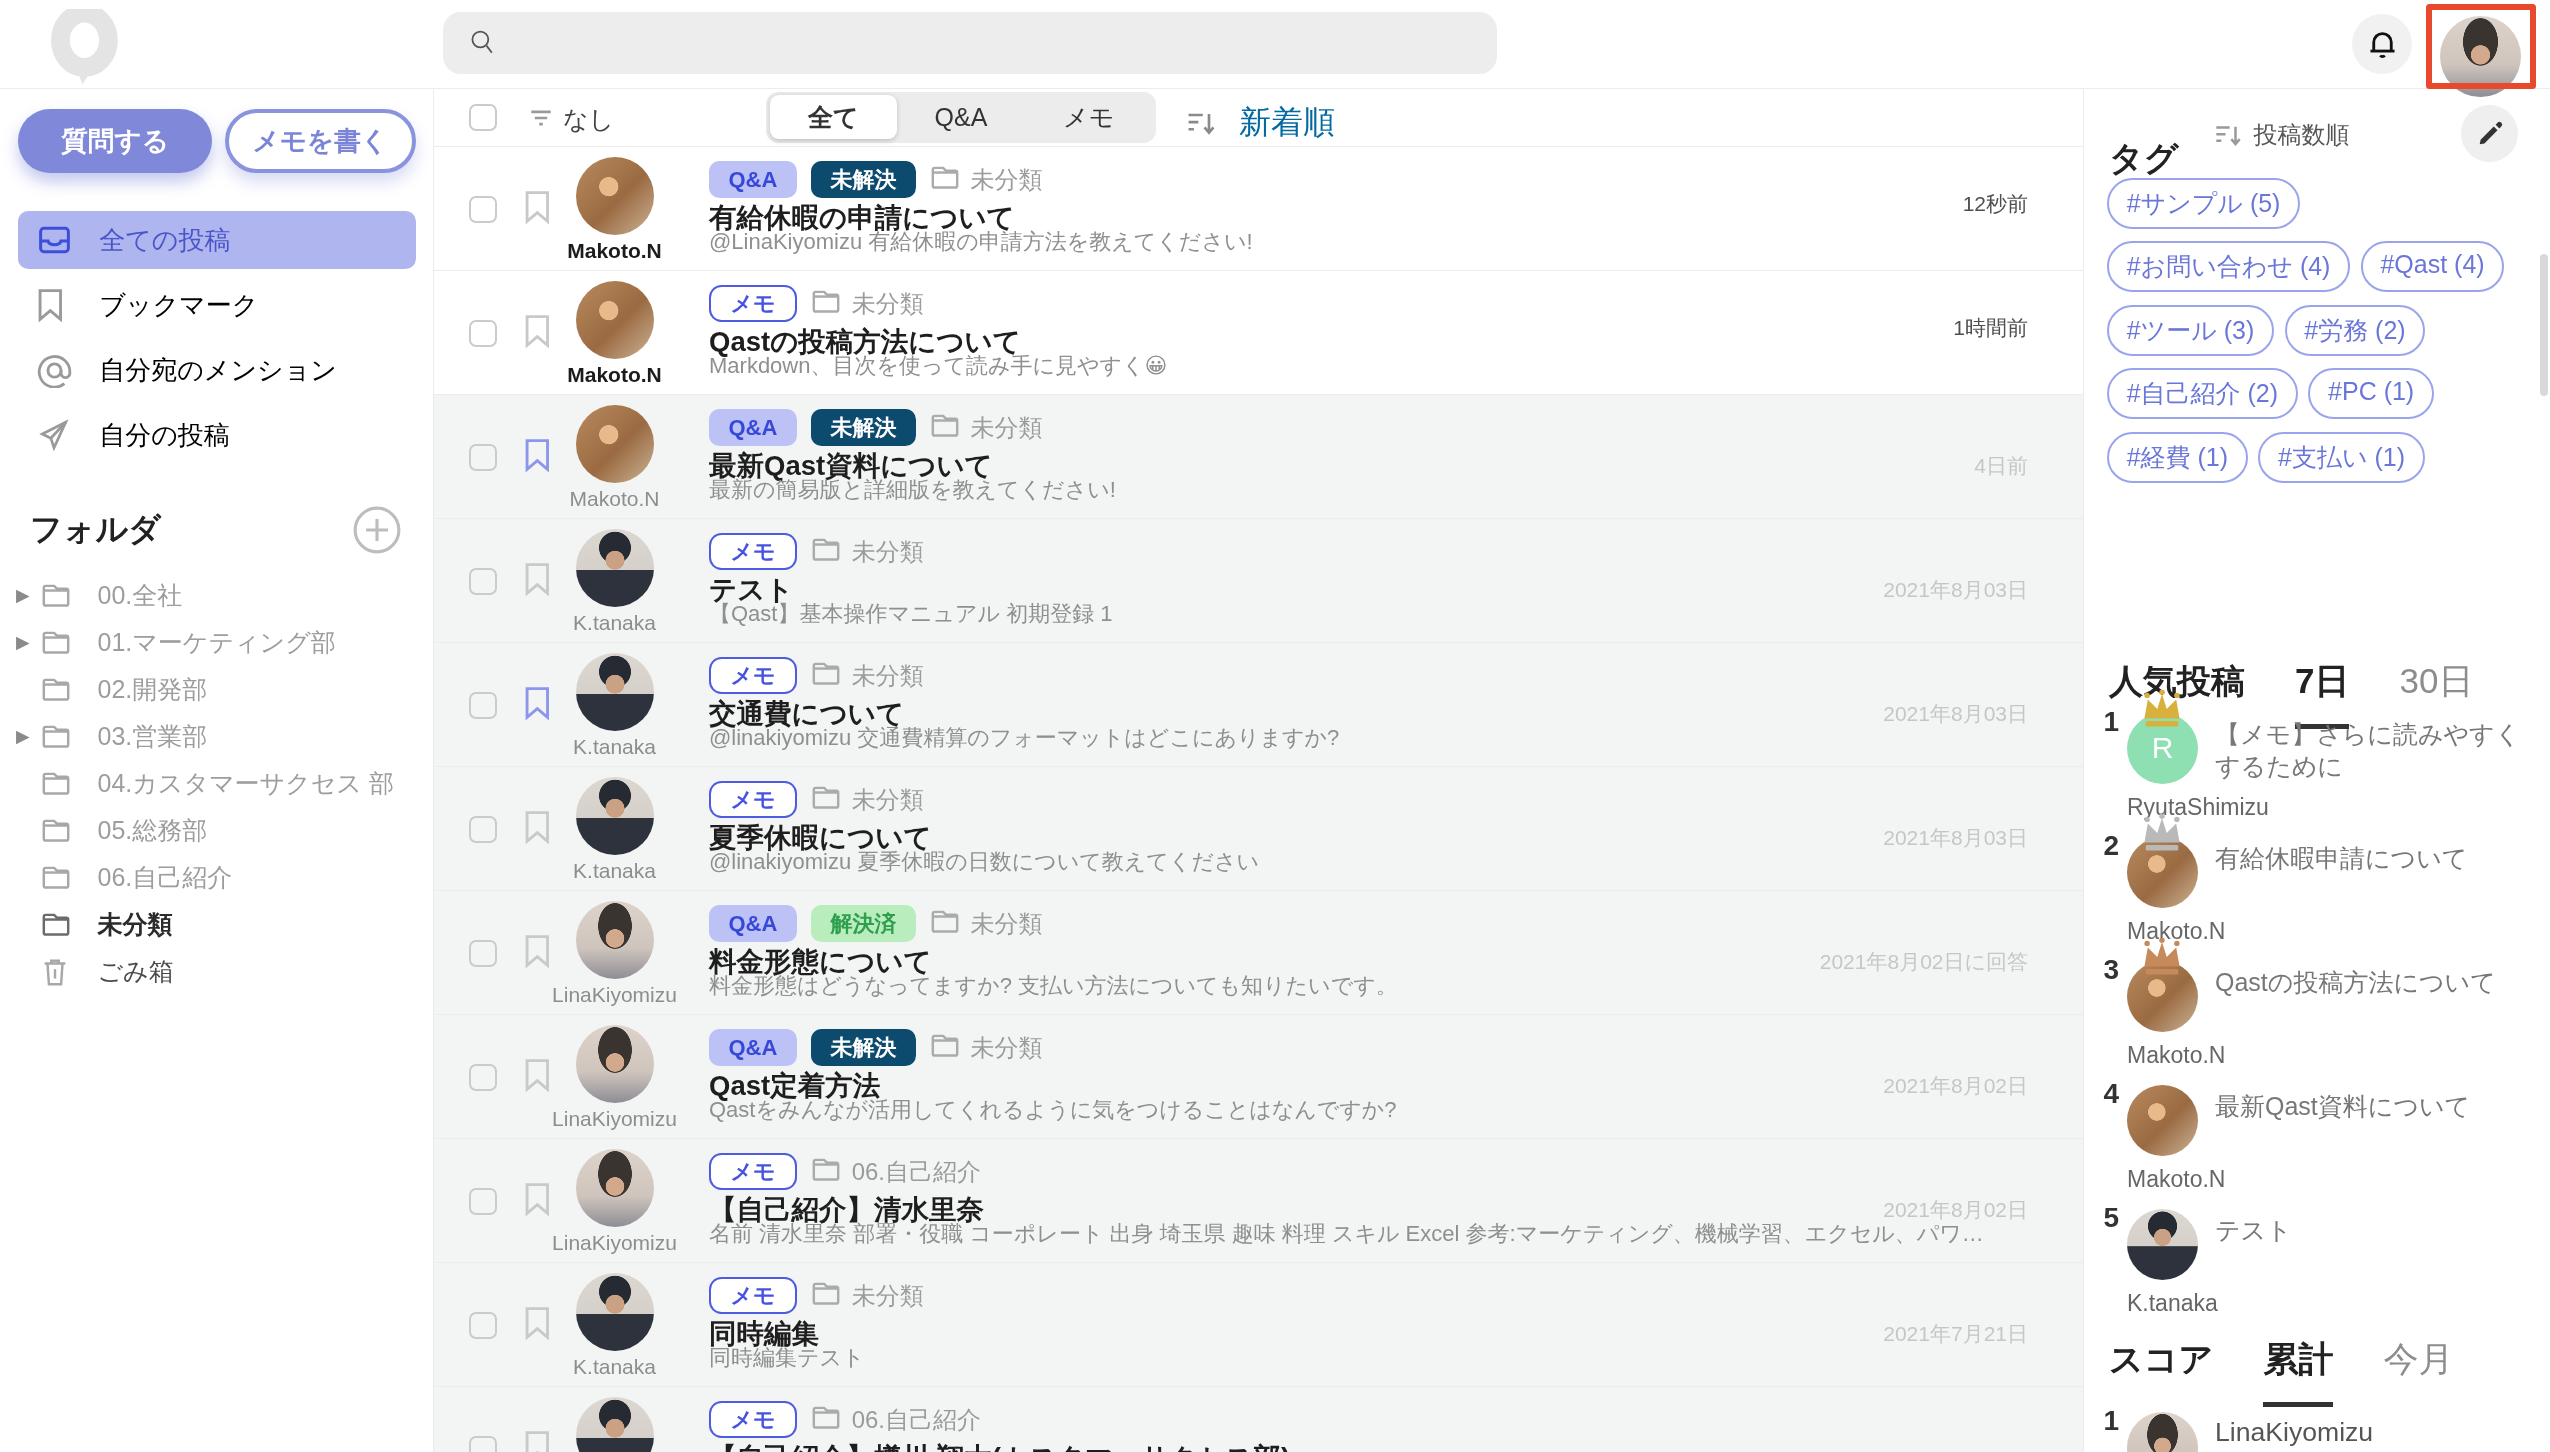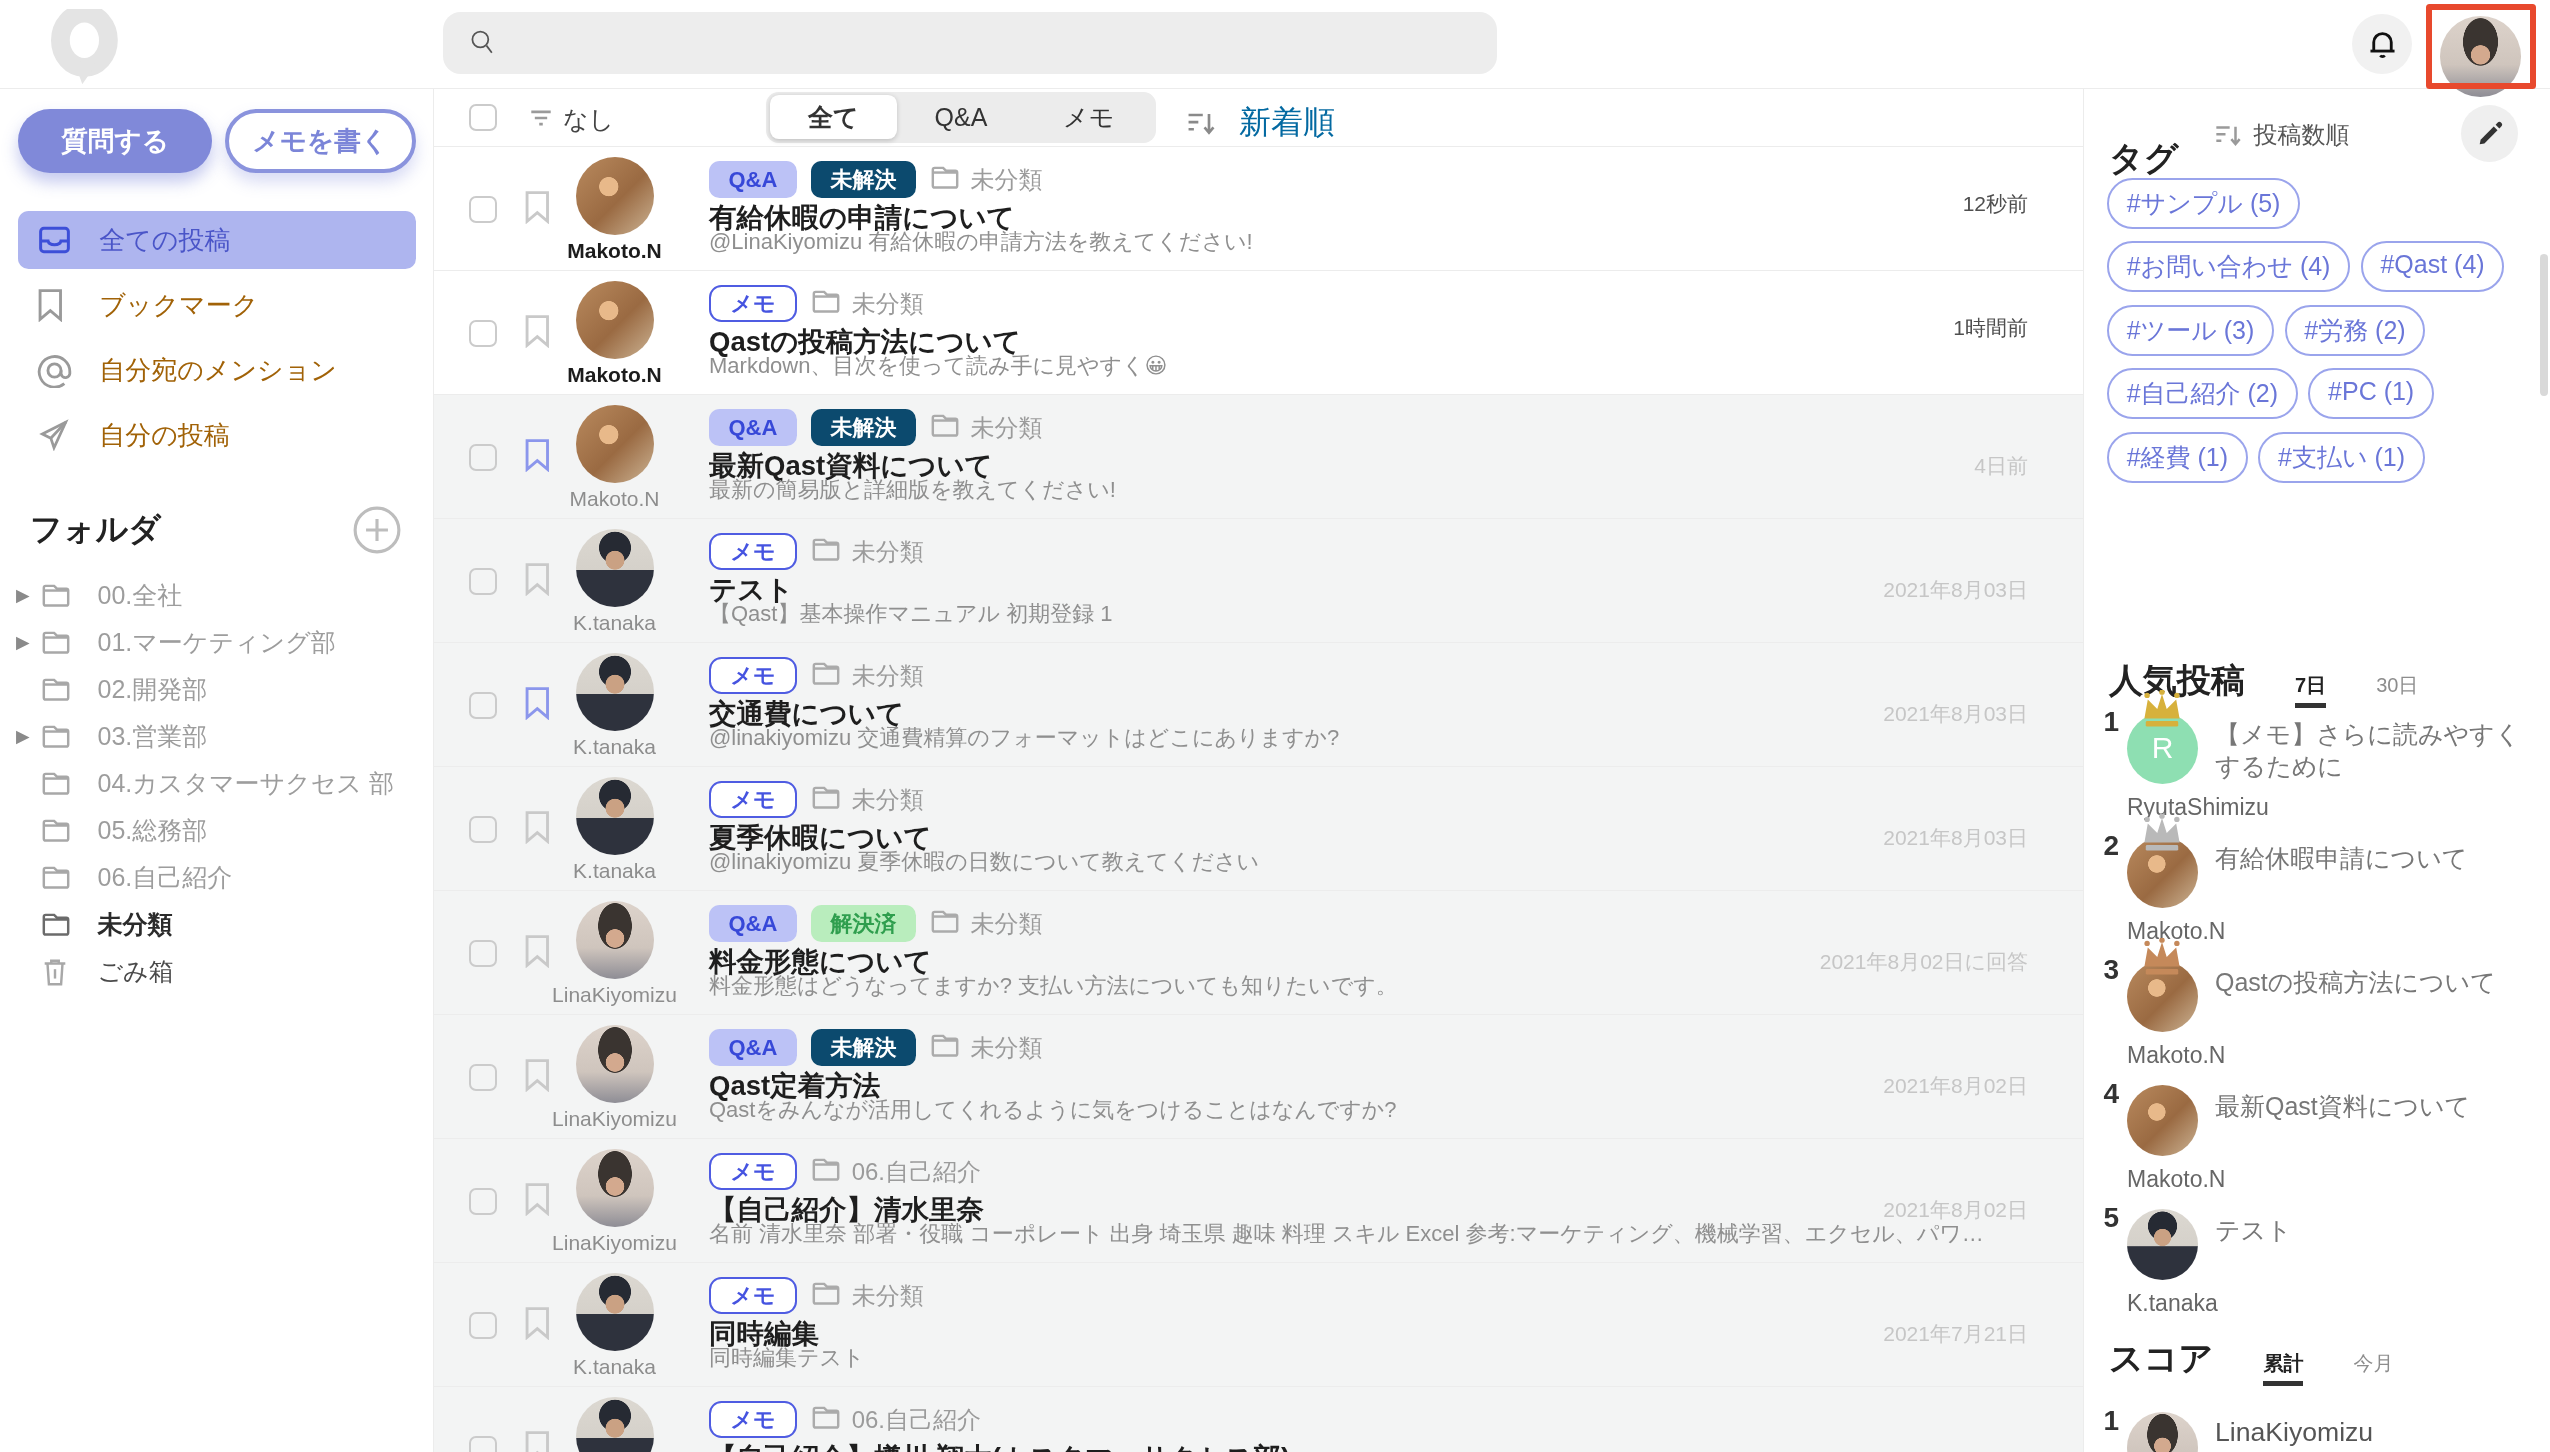--- a/index.html
+++ b/index.html
@@ -39,21 +39,21 @@
     border-right:1.8px solid #ececec; }
   .btnrow { position:absolute; left:17.7px; top:19.5px; width:398px; display:flex; gap:12.4px; }
   .btn-ask { width:197px; height:64px; border-radius:35px; background:#8089d9; color:#fff;
     font-size:26.6px; font-weight:bold; border:none; box-shadow:0 8.9px 16px rgba(125,135,220,.45);
     font-family:inherit; }
   .btn-memo { width:193px; height:64px; border-radius:35px; background:#fff; color:#7b85d8;
     font-size:26.6px; font-weight:bold; border:4.4px solid #8a93dd;
     box-shadow:0 8.9px 16px rgba(125,135,220,.30); font-family:inherit; }
   .nav { position:absolute; left:17.7px; top:122px; width:398px; }
   .nav-item { height:58px; margin-bottom:7px; display:flex; align-items:center; border-radius:10.6px;
-    padding-left:19.5px; font-size:26px; color:#a16207; cursor:pointer; }
+    padding-left:19.5px; font-size:26px; color:#000000; cursor:pointer; }
   .nav-item .nicon { width:39px; height:35px; margin-right:23px; display:flex; align-items:center; }
   .nav-item.active { background:#aeb5ef; color:#4a55c8; }
   .folders-head { position:absolute; left:30px; top:416px; width:372px; display:flex;
     align-items:center; justify-content:space-between; }
   .folders-title { font-size:32px; font-weight:bold; color:#222; }
   .folders { position:absolute; left:16px; top:483px; width:403px; }
   .folder-item { height:47px; display:flex; align-items:center; font-size:25px; color:#9d9d9d; }
   .folder-item .arr { width:25px; font-size:17.7px; color:#8a8a8a; }
   .folder-item .ficon { width:37px; height:30px; margin-right:19.5px; }
   .folder-item.bold { color:#2b2b2b; font-weight:bold; }
@@ -108,21 +108,21 @@
     background:#efefef; display:flex; align-items:center; justify-content:center; }
   .tags { position:absolute; left:23px; top:89px; width:400px; display:flex; flex-wrap:wrap;
     gap:12.4px 10.6px; }
   .tagpill { border:2.7px solid #9aa4ec; color:#6a76d8; font-size:25px; border-radius:35px;
     padding:7px 17.7px; white-space:nowrap; }
   .rp-scroll { position:absolute; right:3.5px; top:165px; width:8px; height:142px; background:#d9d9d9;
     border-radius:4.4px; }
 
   .sec-head { position:absolute; left:25px; width:416px; display:flex; align-items:baseline; }
   .sec-title { font-size:34px; font-weight:bold; color:#222; }
-  .sec-tab { font-size:20px; color:#8d8d8d; margin-left:50px; padding-bottom:4px; cursor:pointer; }
+  .sec-tab { font-size:35px; color:#8d8d8d; margin-left:50px; padding-bottom:19px; cursor:pointer; }
   .sec-tab.active { color:#222; font-weight:bold; border-bottom:5.3px solid #333; }
   .pop-items { position:absolute; left:0; top:620px; width:468px; }
   .pop-item { position:relative; height:124px; }
   .pop-rank { position:absolute; left:19.5px; top:-3.5px; font-size:28px; font-weight:bold; color:#333; }
   .pop-av { position:absolute; left:43px; top:3.5px; width:71px; height:71px; }
   .pop-crown { position:absolute; left:55px; top:-19.5px; width:46px; height:35px; }
   .pop-title { position:absolute; left:131px; top:8.9px; width:310px; font-size:25px; color:#777;
     line-height:1.3; max-height:67px; overflow:hidden; }
   .pop-author { position:absolute; left:43px; top:85px; font-size:23px; color:#666; white-space:nowrap; }
   .score-items { position:absolute; left:0; top:1312px; width:468px; }

